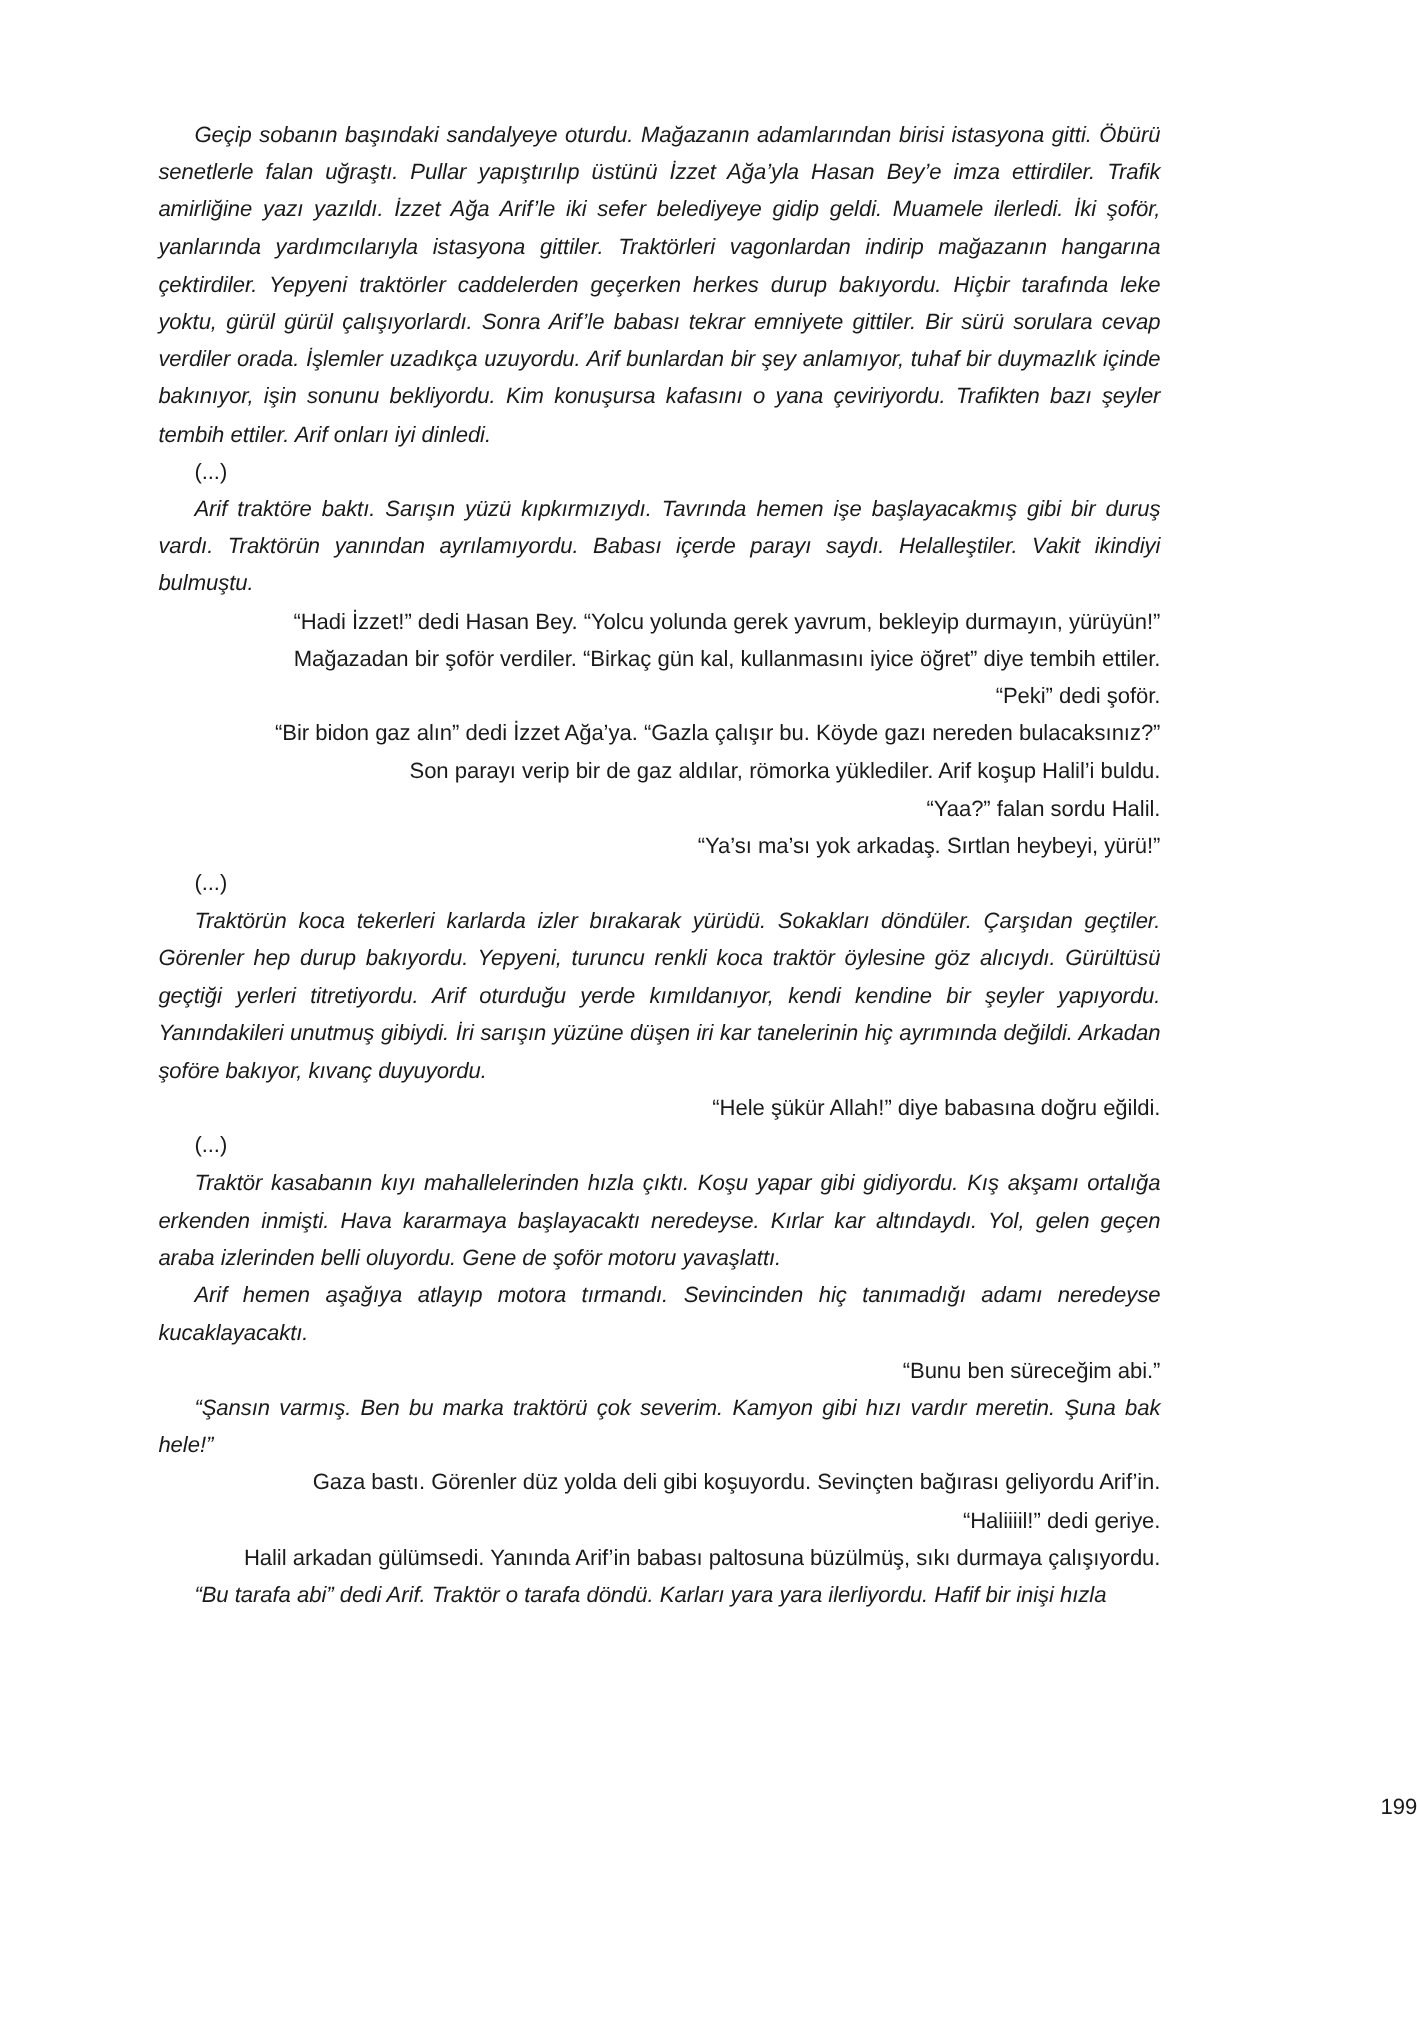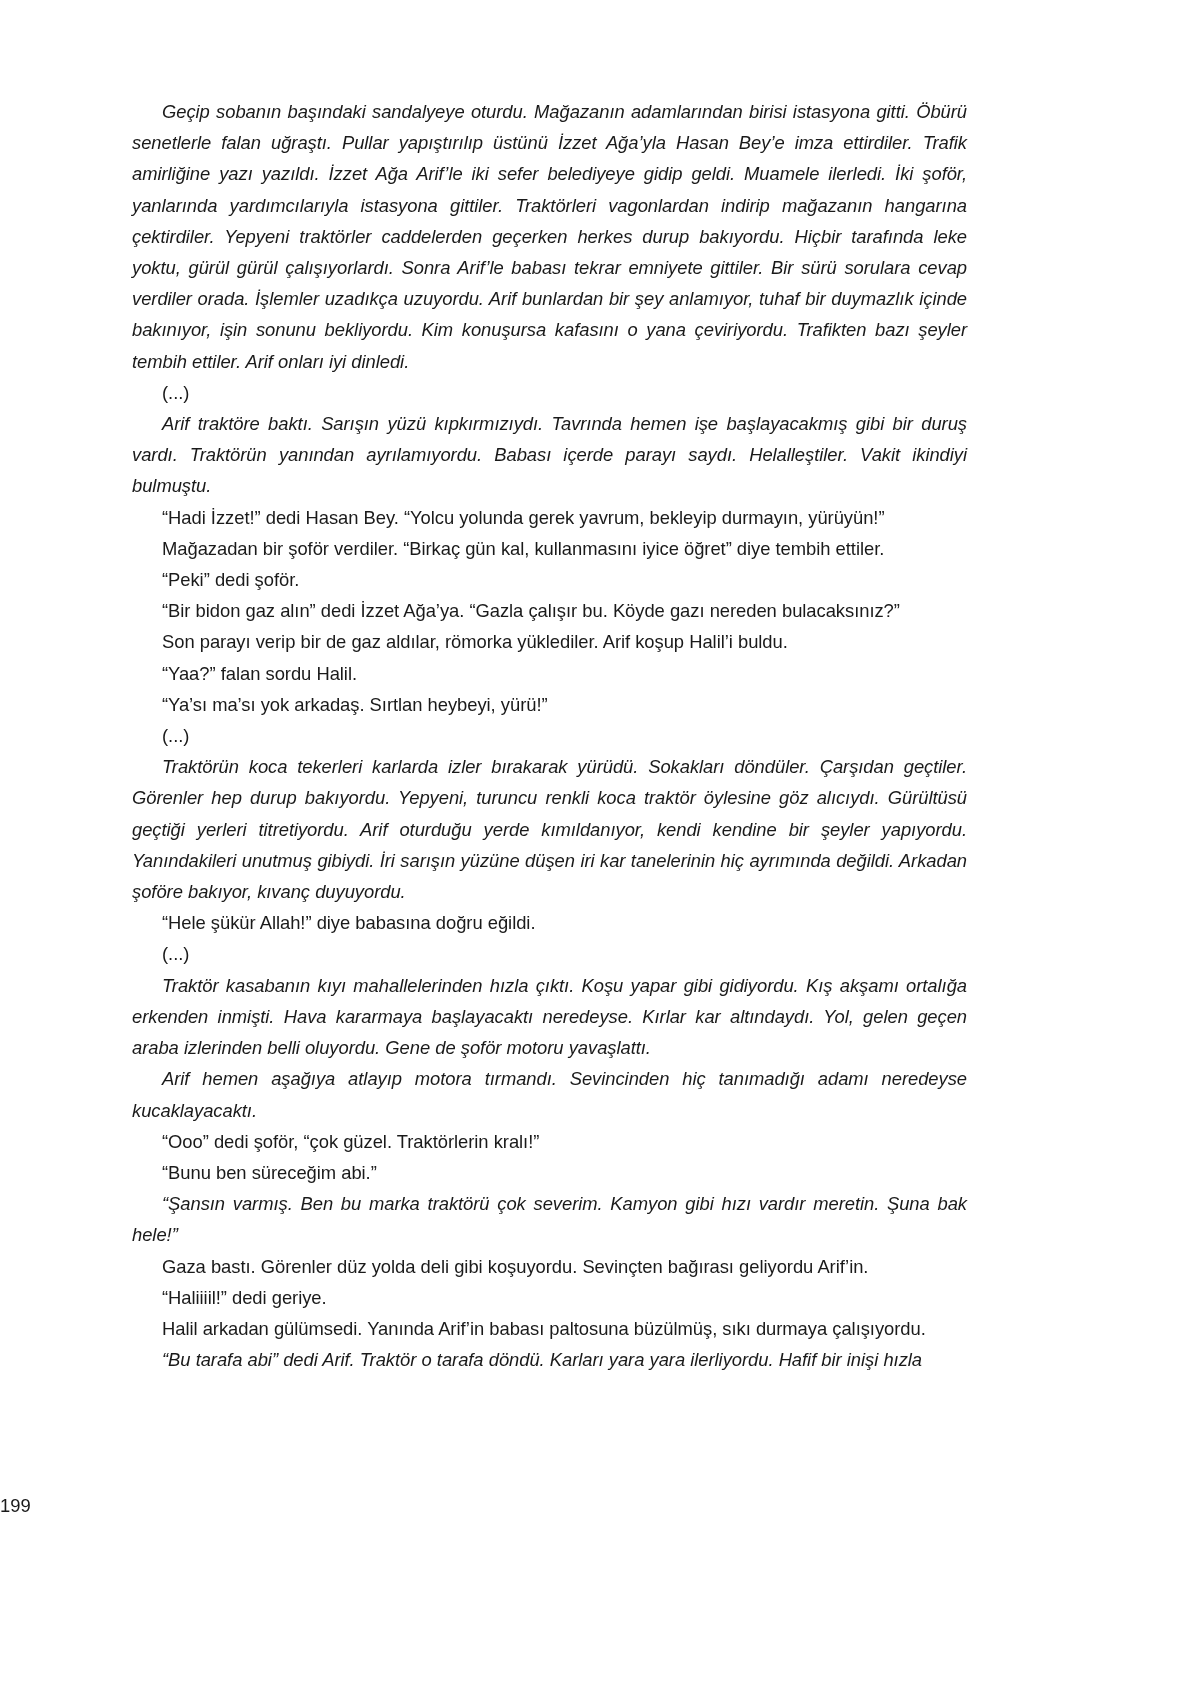--- a/index.html
+++ b/index.html
@@ -42,28 +42,28 @@
   p.indent {
     text-indent: 30px;
     font-style: italic;
   }
   p.ellipsis {
     text-indent: 30px;
     text-align: left;
   }
   p.dialogue {
     text-indent: 30px;
-    text-align: left;
+    text-align: right;
   }
   .page-number {
     position: absolute;
     left: 0;
     top: 1494px;
     width: 1181px;
-    text-align: left;
+    text-align: right;
     font-size: 18.4px;
     line-height: 24px;
     color: #1a1a1a;
     font-family: "Liberation Sans", sans-serif;
   }
 </style>
 </head>
 <body>
 
 <div class="page">
@@ -77,21 +77,20 @@
     <p class="para dialogue">“Bir bidon gaz alın” dedi İzzet Ağa’ya. “Gazla çalışır bu. Köyde gazı nereden bulacaksınız?”</p>
     <p class="para dialogue">Son parayı verip bir de gaz aldılar, römorka yüklediler. Arif koşup Halil’i buldu.</p>
     <p class="para dialogue">“Yaa?” falan sordu Halil.</p>
     <p class="para dialogue">“Ya’sı ma’sı yok arkadaş. Sırtlan heybeyi, yürü!”</p>
     <p class="para ellipsis">(...)</p>
     <p class="para indent">Traktörün koca tekerleri karlarda izler bırakarak yürüdü. Sokakları döndüler. Çarşıdan geçtiler. Görenler hep durup bakıyordu. Yepyeni, turuncu renkli koca traktör öylesine göz alıcıydı. Gürültüsü geçtiği yerleri titretiyordu. Arif oturduğu yerde kımıldanıyor, kendi kendine bir şeyler yapıyordu. Yanındakileri unutmuş gibiydi. İri sarışın yüzüne düşen iri kar tanelerinin hiç ayrımında değildi. Arkadan şoföre bakıyor, kıvanç duyuyordu.</p>
     <p class="para dialogue">“Hele şükür Allah!” diye babasına doğru eğildi.</p>
     <p class="para ellipsis">(...)</p>
     <p class="para indent">Traktör kasabanın kıyı mahallelerinden hızla çıktı. Koşu yapar gibi gidiyordu. Kış akşamı ortalığa erkenden inmişti. Hava kararmaya başlayacaktı neredeyse. Kırlar kar altındaydı. Yol, gelen geçen araba izlerinden belli oluyordu. Gene de şoför motoru yavaşlattı.</p>
     <p class="para indent">Arif hemen aşağıya atlayıp motora tırmandı. Sevincinden hiç tanımadığı adamı neredeyse kucaklayacaktı.</p>
-    <p class="para dialogue">“Ooo” dedi şoför, “çok güzel. Traktörlerin kralı!”</p>
     <p class="para dialogue">“Bunu ben süreceğim abi.”</p>
     <p class="para indent">“Şansın varmış. Ben bu marka traktörü çok severim. Kamyon gibi hızı vardır meretin. Şuna bak hele!”</p>
     <p class="para dialogue">Gaza bastı. Görenler düz yolda deli gibi koşuyordu. Sevinçten bağırası geliyordu Arif’in.</p>
     <p class="para dialogue">“Haliiiil!” dedi geriye.</p>
     <p class="para dialogue">Halil arkadan gülümsedi. Yanında Arif’in babası paltosuna büzülmüş, sıkı durmaya çalışıyordu.</p>
     <p class="para indent">“Bu tarafa abi” dedi Arif. Traktör o tarafa döndü. Karları yara yara ilerliyordu. Hafif bir inişi hızla</p>
   </div>
 
   <div class="page-number">199</div>
 </div>

